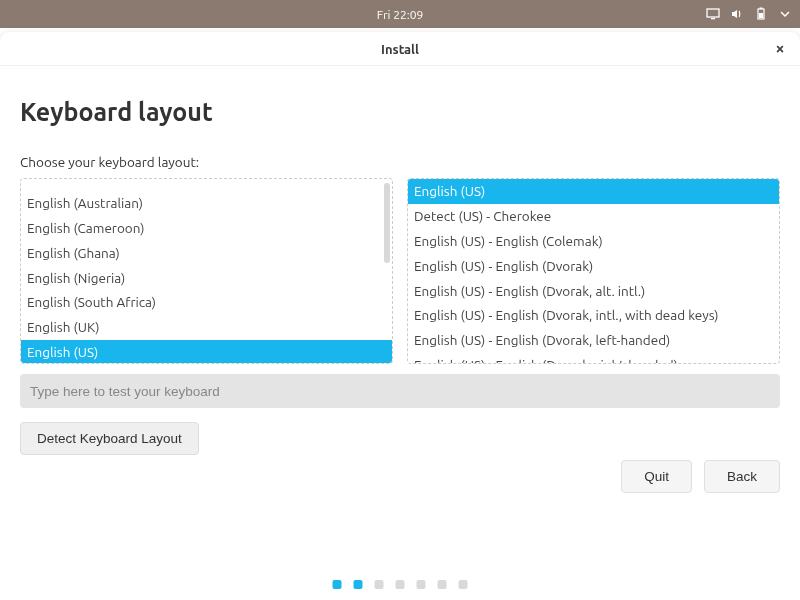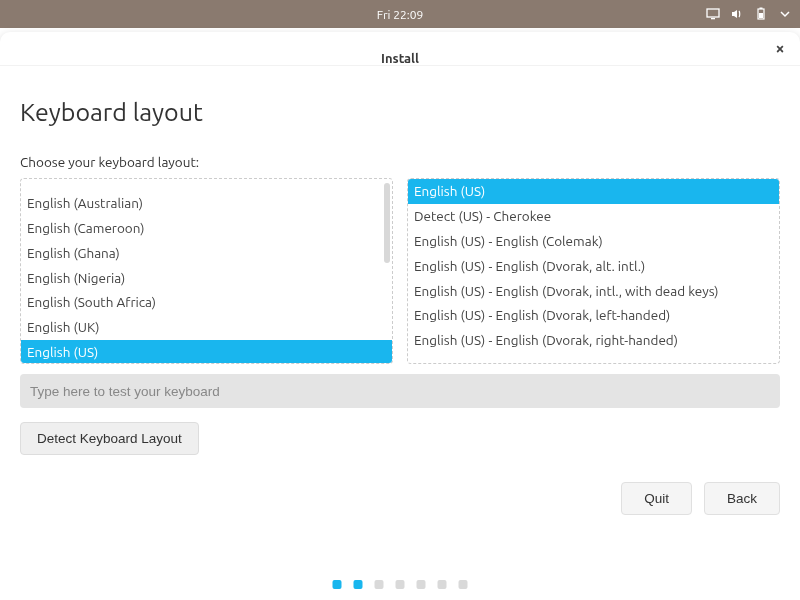--- a/index.html
+++ b/index.html
@@ -40,21 +40,21 @@
   width: 800px;
   height: 568px;
   background: #fff;
   border-radius: 10px 10px 0 0;
   box-shadow: 0 2px 8px rgba(0,0,0,0.15);
   overflow: hidden;
 }
 .titlebar {
   height: 34px;
   display: flex;
-  align-items: flex-end;
+  align-items: center;
   justify-content: center;
   font-size: 13px;
   font-weight: 700;
   color: #3a3a3a;
   position: relative;
   border-bottom: 1px solid rgba(0,0,0,0.05);
 }
 .titlebar .close {
   position: absolute;
   right: 10px;
@@ -65,21 +65,21 @@
   font-weight: 700;
   color: #444;
   cursor: pointer;
   display:flex;align-items:center;justify-content:center;
 }
 .content {
   padding: 18px 20px 0 20px;
 }
 h1.heading {
   font-size: 25px;
-  font-weight: 400;
+  font-weight: 700;
   color: #333;
   margin: 14px 0 28px 0;
 }
 .prompt {
   font-size: 13.5px;
   color: #333;
   margin-bottom: 8px;
 }
 .lists {
   display: flex;
@@ -140,21 +140,21 @@
   font-size: 13.5px;
   background: #efefef;
   border: 1px solid #ddd;
   border-radius: 4px;
   color: #333;
   cursor: pointer;
 }
 .footer-btns {
   position: absolute;
   right: 20px;
-  top: 450px;
+  top: 428px;
   display: flex;
   gap: 12px;
 }
 .footer-btns button {
   padding: 8px 22px;
   font-size: 13.5px;
   background: #f5f5f5;
   border: 1px solid #e0e0e0;
   border-radius: 4px;
   color: #333;
@@ -231,20 +231,21 @@
             <div class="list-item">English (UK)</div>
             <div class="list-item selected">English (US)</div>
           </div>
         <div class="scrollbar-track"></div>
       </div>
       <div class="listbox">
         <div class="list-inner" id="variant-list">
             <div class="list-item selected">English (US)</div>
             <div class="list-item">Detect (US) - Cherokee</div>
             <div class="list-item">English (US) - English (Colemak)</div>
+            <div class="list-item">English (US) - English (Dvorak)</div>
             <div class="list-item">English (US) - English (Dvorak, alt. intl.)</div>
             <div class="list-item">English (US) - English (Dvorak, intl., with dead keys)</div>
             <div class="list-item">English (US) - English (Dvorak, left-handed)</div>
             <div class="list-item">English (US) - English (Dvorak, right-handed)</div>
           </div>
       </div>
     </div>
 
     <input class="test-input" placeholder="Type here to test your keyboard" style="">
 

